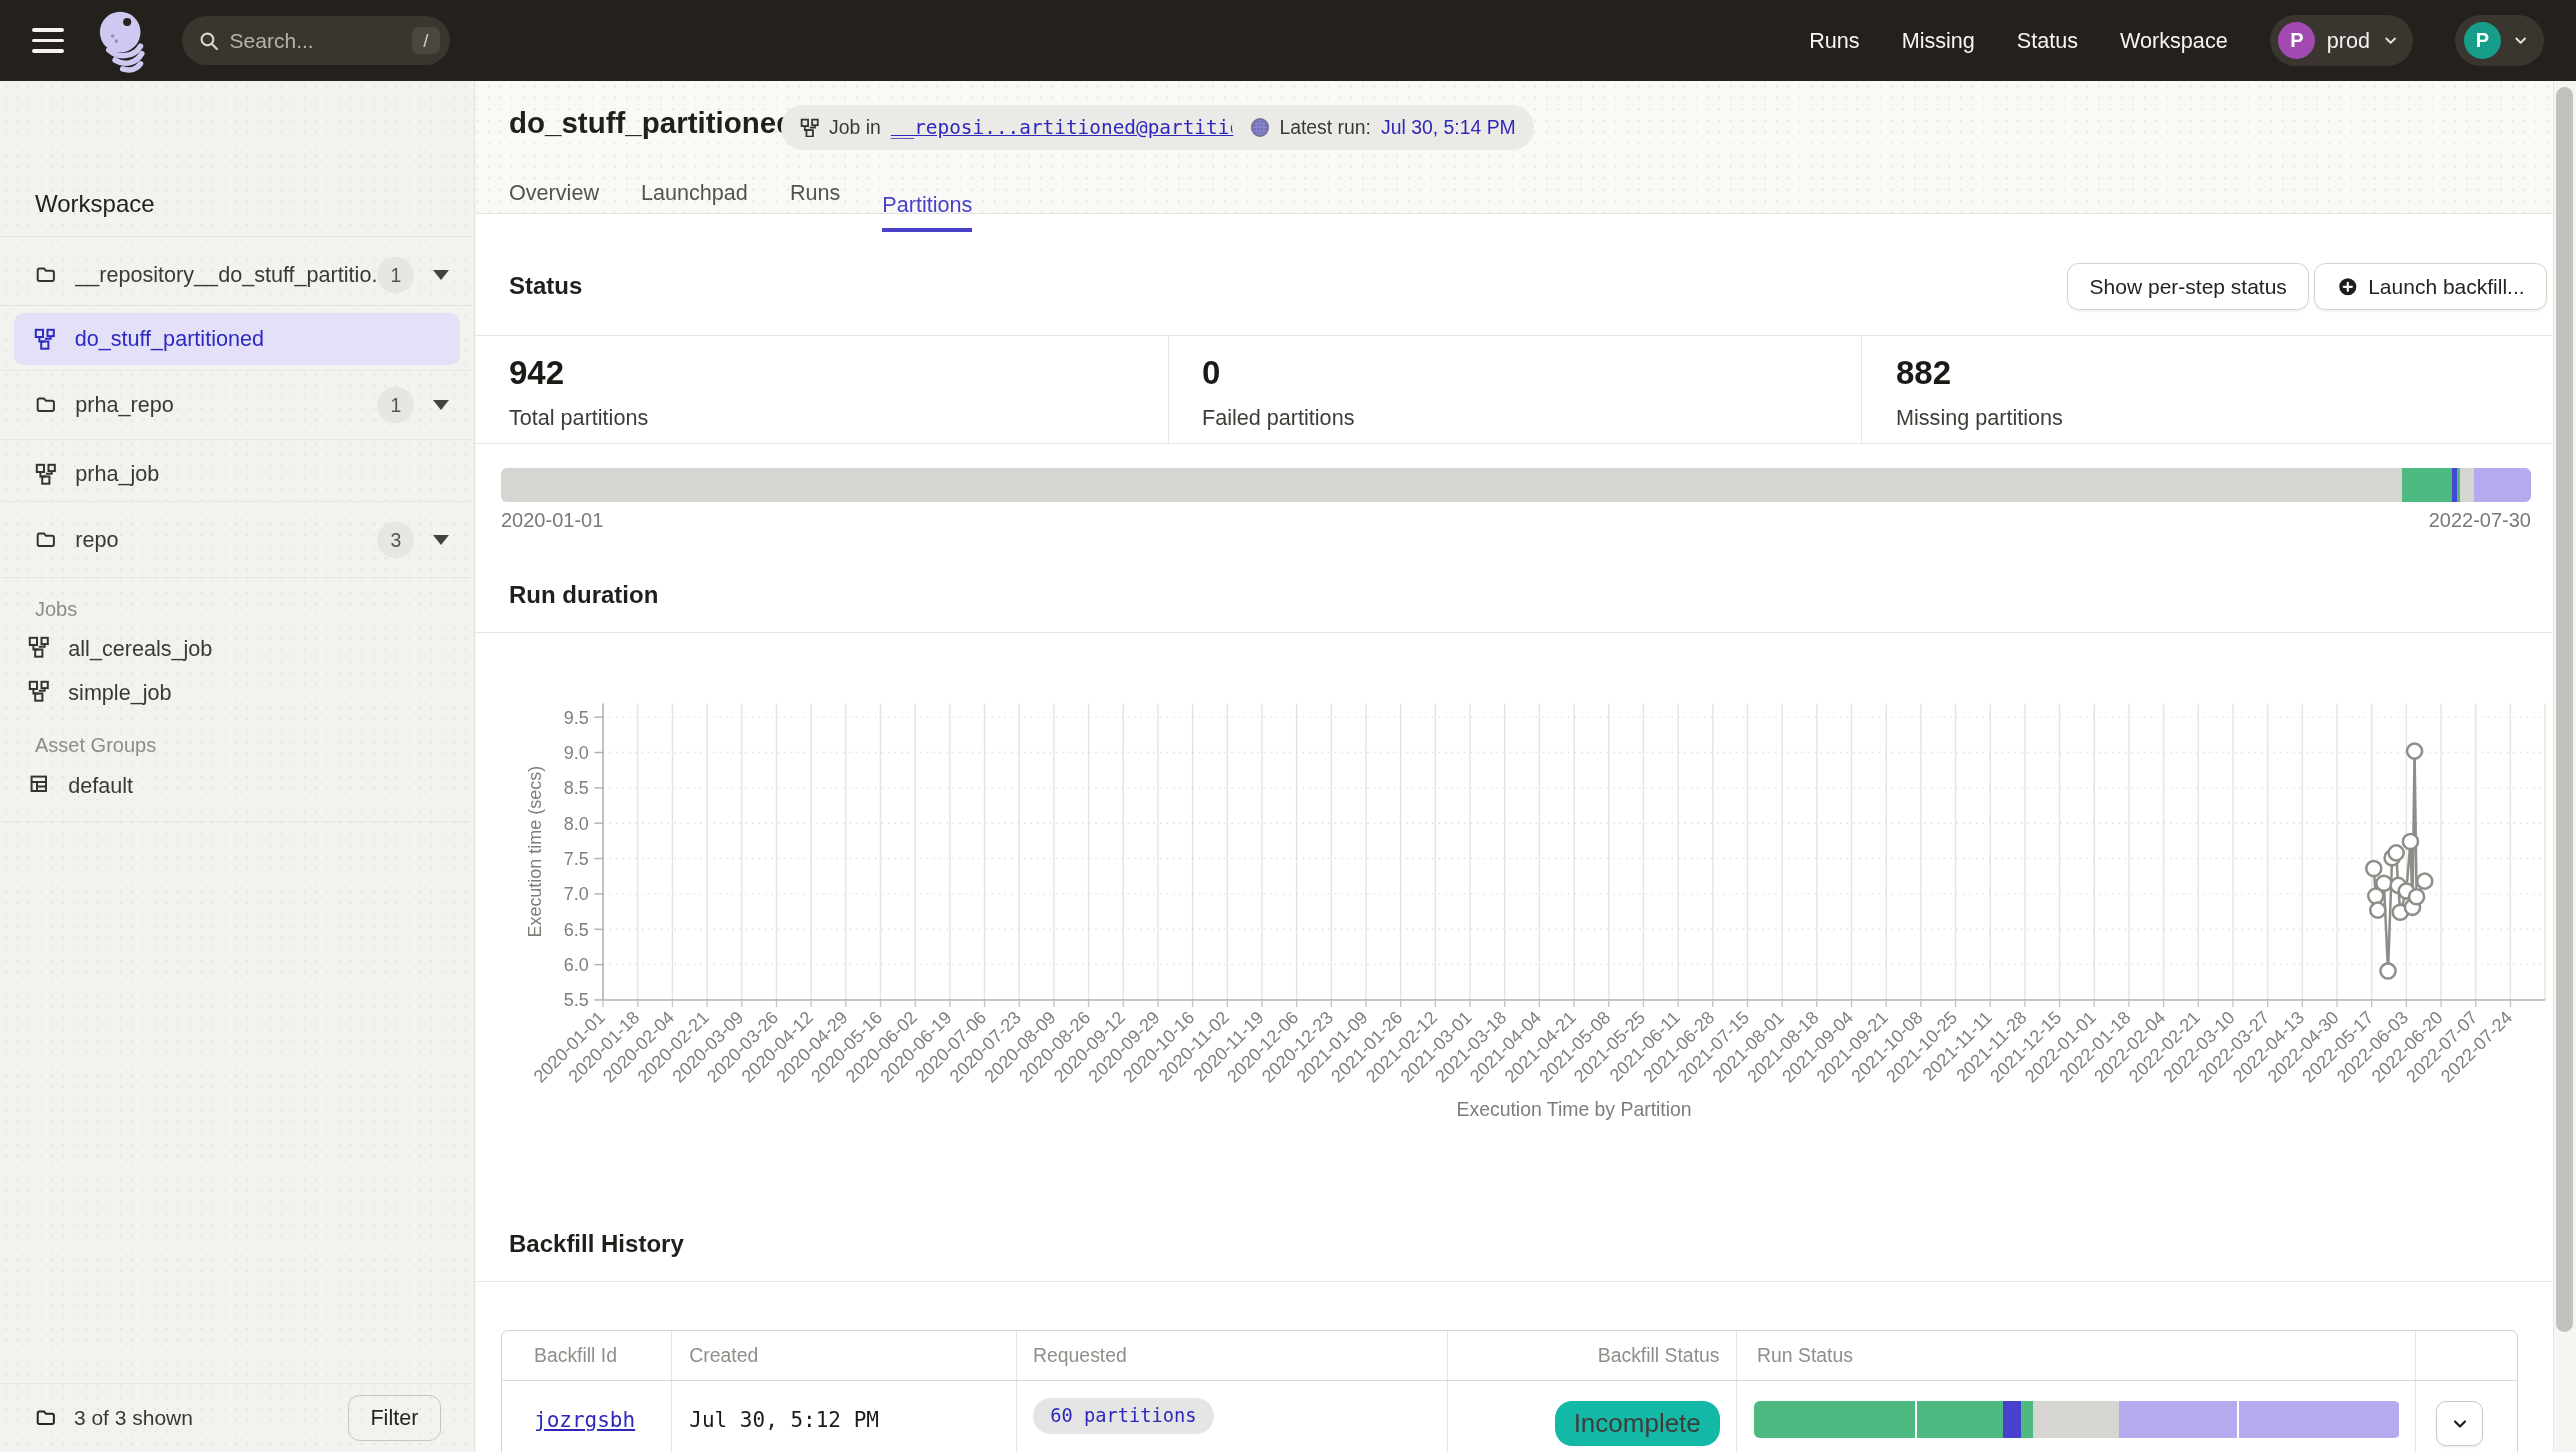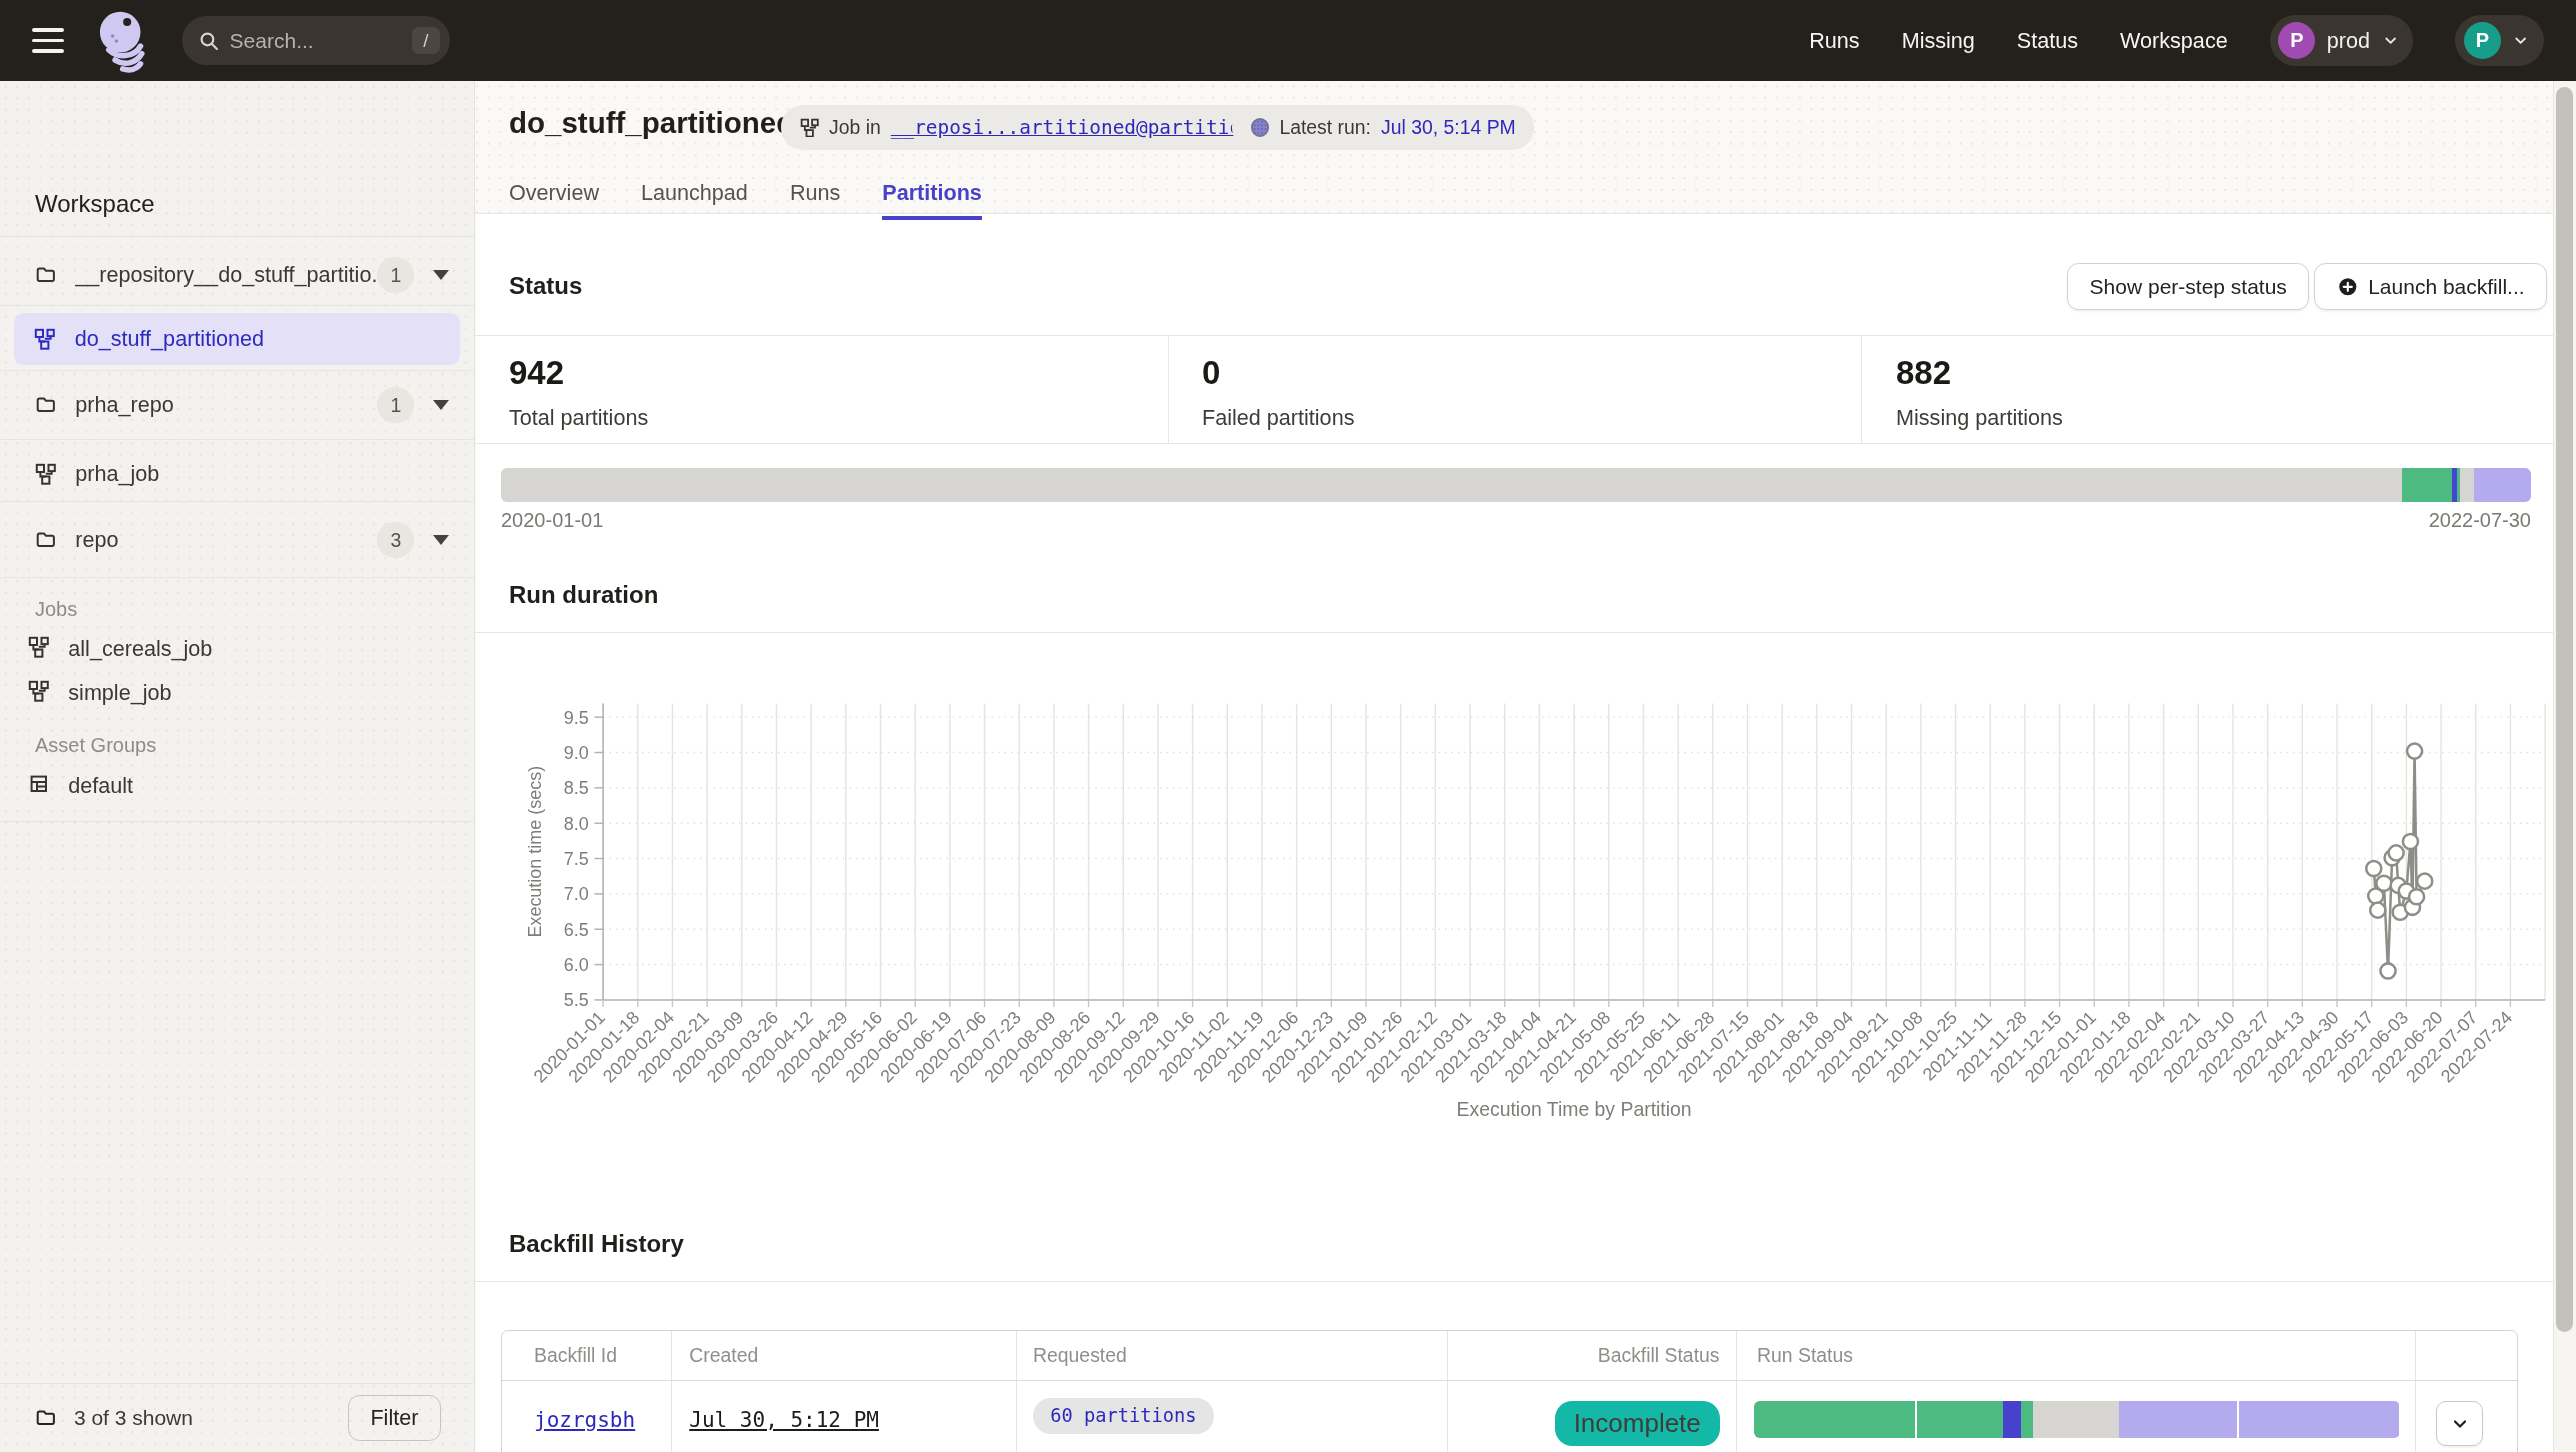--- a/index.html
+++ b/index.html
@@ -59,21 +59,21 @@
 
   
   .main-title { position:absolute; left:509px; top:106px; font-size:29.5px; font-weight:700; color:#211F1B; z-index:5;}
   .hdr-badge { position:absolute; top:105px; height:45px; background:#ECEAE6; border-radius:22px;
                display:flex; align-items:center; gap:10px; padding:0 18.7px; font-size:19.4px; color:#3B3934; z-index:5;}
   .hdr-badge .blue { color:#2D28BB; cursor:pointer; }
   .run-dot { width:18.7px; height:18.7px; border-radius:50%; background:#8784C9; border:2.2px solid #75729F;
              background-image:radial-gradient(circle,#6B68B8 0.9px, transparent 0.9px); background-size:3.6px 3.6px; }
   .tabs { position:absolute; left:509px; top:180px; display:flex; gap:42px; z-index:5; }
   .tab { font-size:21.6px; color:#55534E; padding-bottom:13px; position:relative; cursor:pointer; }
-  .tab.active { color:#4842CB; font-weight:700; }
+  .tab.active { color:#4842CB; font-weight:400;margin-top:12px; }
   .tab.active::after { content:""; position:absolute; left:0; right:0; bottom:-1.4px; height:4.3px; background:#4842CB; }
   .hdr-div { position:absolute; left:475px; top:213px; width:2101px; height:1.4px; background:#E7E5E1; z-index:4; }
 
   .panel { position:absolute; left:476px; top:214px; width:2077px; height:1238px; background:#FFFFFF; z-index:3; }
   
   .z { position:absolute; z-index:6; }
 
   .sec-h { font-size:24px; font-weight:700; color:#211F1B; }
   .div-h { background:#E9E7E3; height:1.4px; }
   .btn { background:#FFFFFF; border:1.4px solid #D3D1CC; border-radius:11.5px; height:47px; display:flex;
@@ -559,21 +559,21 @@
       <div class="hc" style="width:431px; padding-left:16px; border-left:1.4px solid #E7E5E1;">Requested</div>
       <div class="hc" style="width:289px; justify-content:flex-end; padding-right:16.5px; border-left:1.4px solid #E7E5E1;">Backfill Status</div>
       <div class="hc" style="width:679px; padding-left:20px; border-left:1.4px solid #E7E5E1;">Run Status</div>
       <div class="hc" style="flex:1; border-left:1.4px solid #E7E5E1;"></div>
     </div>
     <div class="bf-row">
       <div style="width:169px; padding:27px 0 0 32px;">
         <span class="mono" style="font-size:21px; color:#2D28BB; text-decoration:underline;">jozrgsbh</span>
       </div>
       <div style="width:345px; padding:27px 0 0 17.3px; border-left:1.4px solid #E7E5E1;">
-        <span class="mono" style="font-size:21px; color:#1E1C18;text-decoration:underline;">Jul 30, 5:12 PM</span>
+        <span class="mono" style="font-size:21px; color:#1E1C18;">Jul 30, 5:12 PM</span>
       </div>
       <div style="width:431px; padding:17.3px 16px 0 16px; border-left:1.4px solid #E7E5E1;">
         <span class="badge-lav mono">60 partitions</span>
         
         
       </div>
       <div style="width:289px; padding:20px 16.5px 0 0; text-align:right; border-left:1.4px solid #E7E5E1;">
         <span class="badge-gray">Incomplete</span>
       </div>
       <div style="width:679px; padding:20px 0 0 16.5px; border-left:1.4px solid #E7E5E1;">

